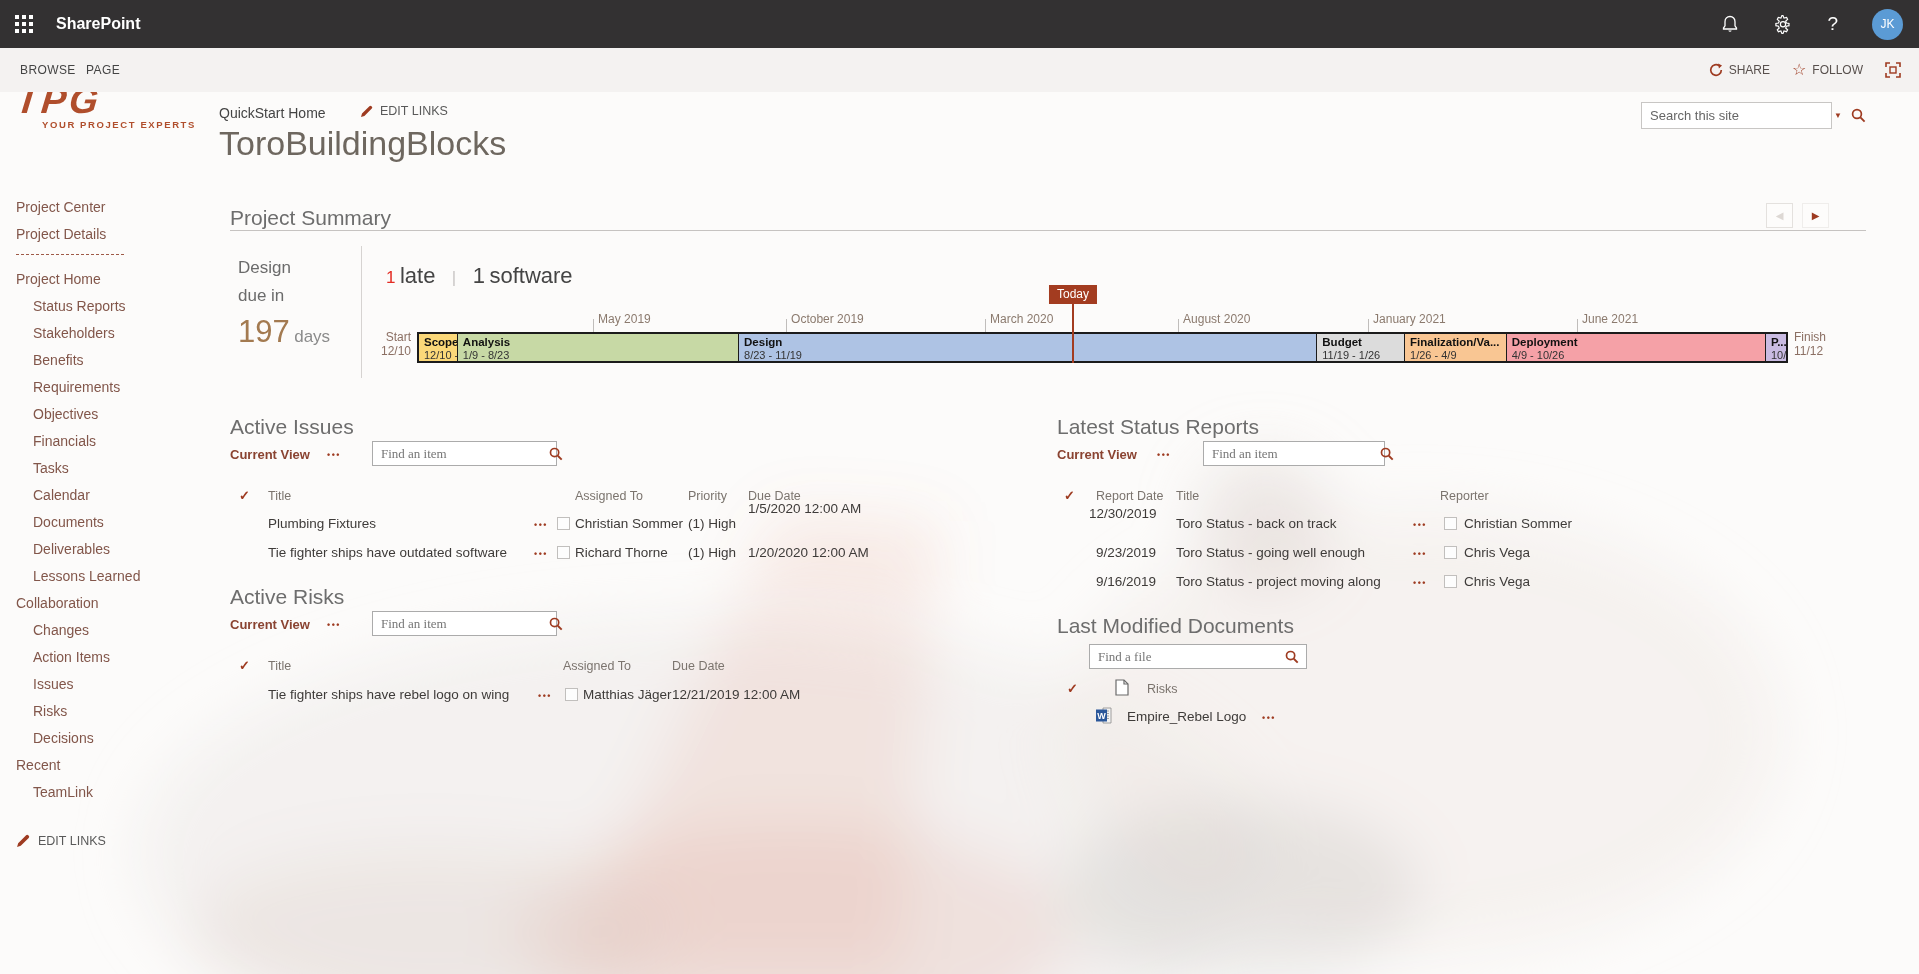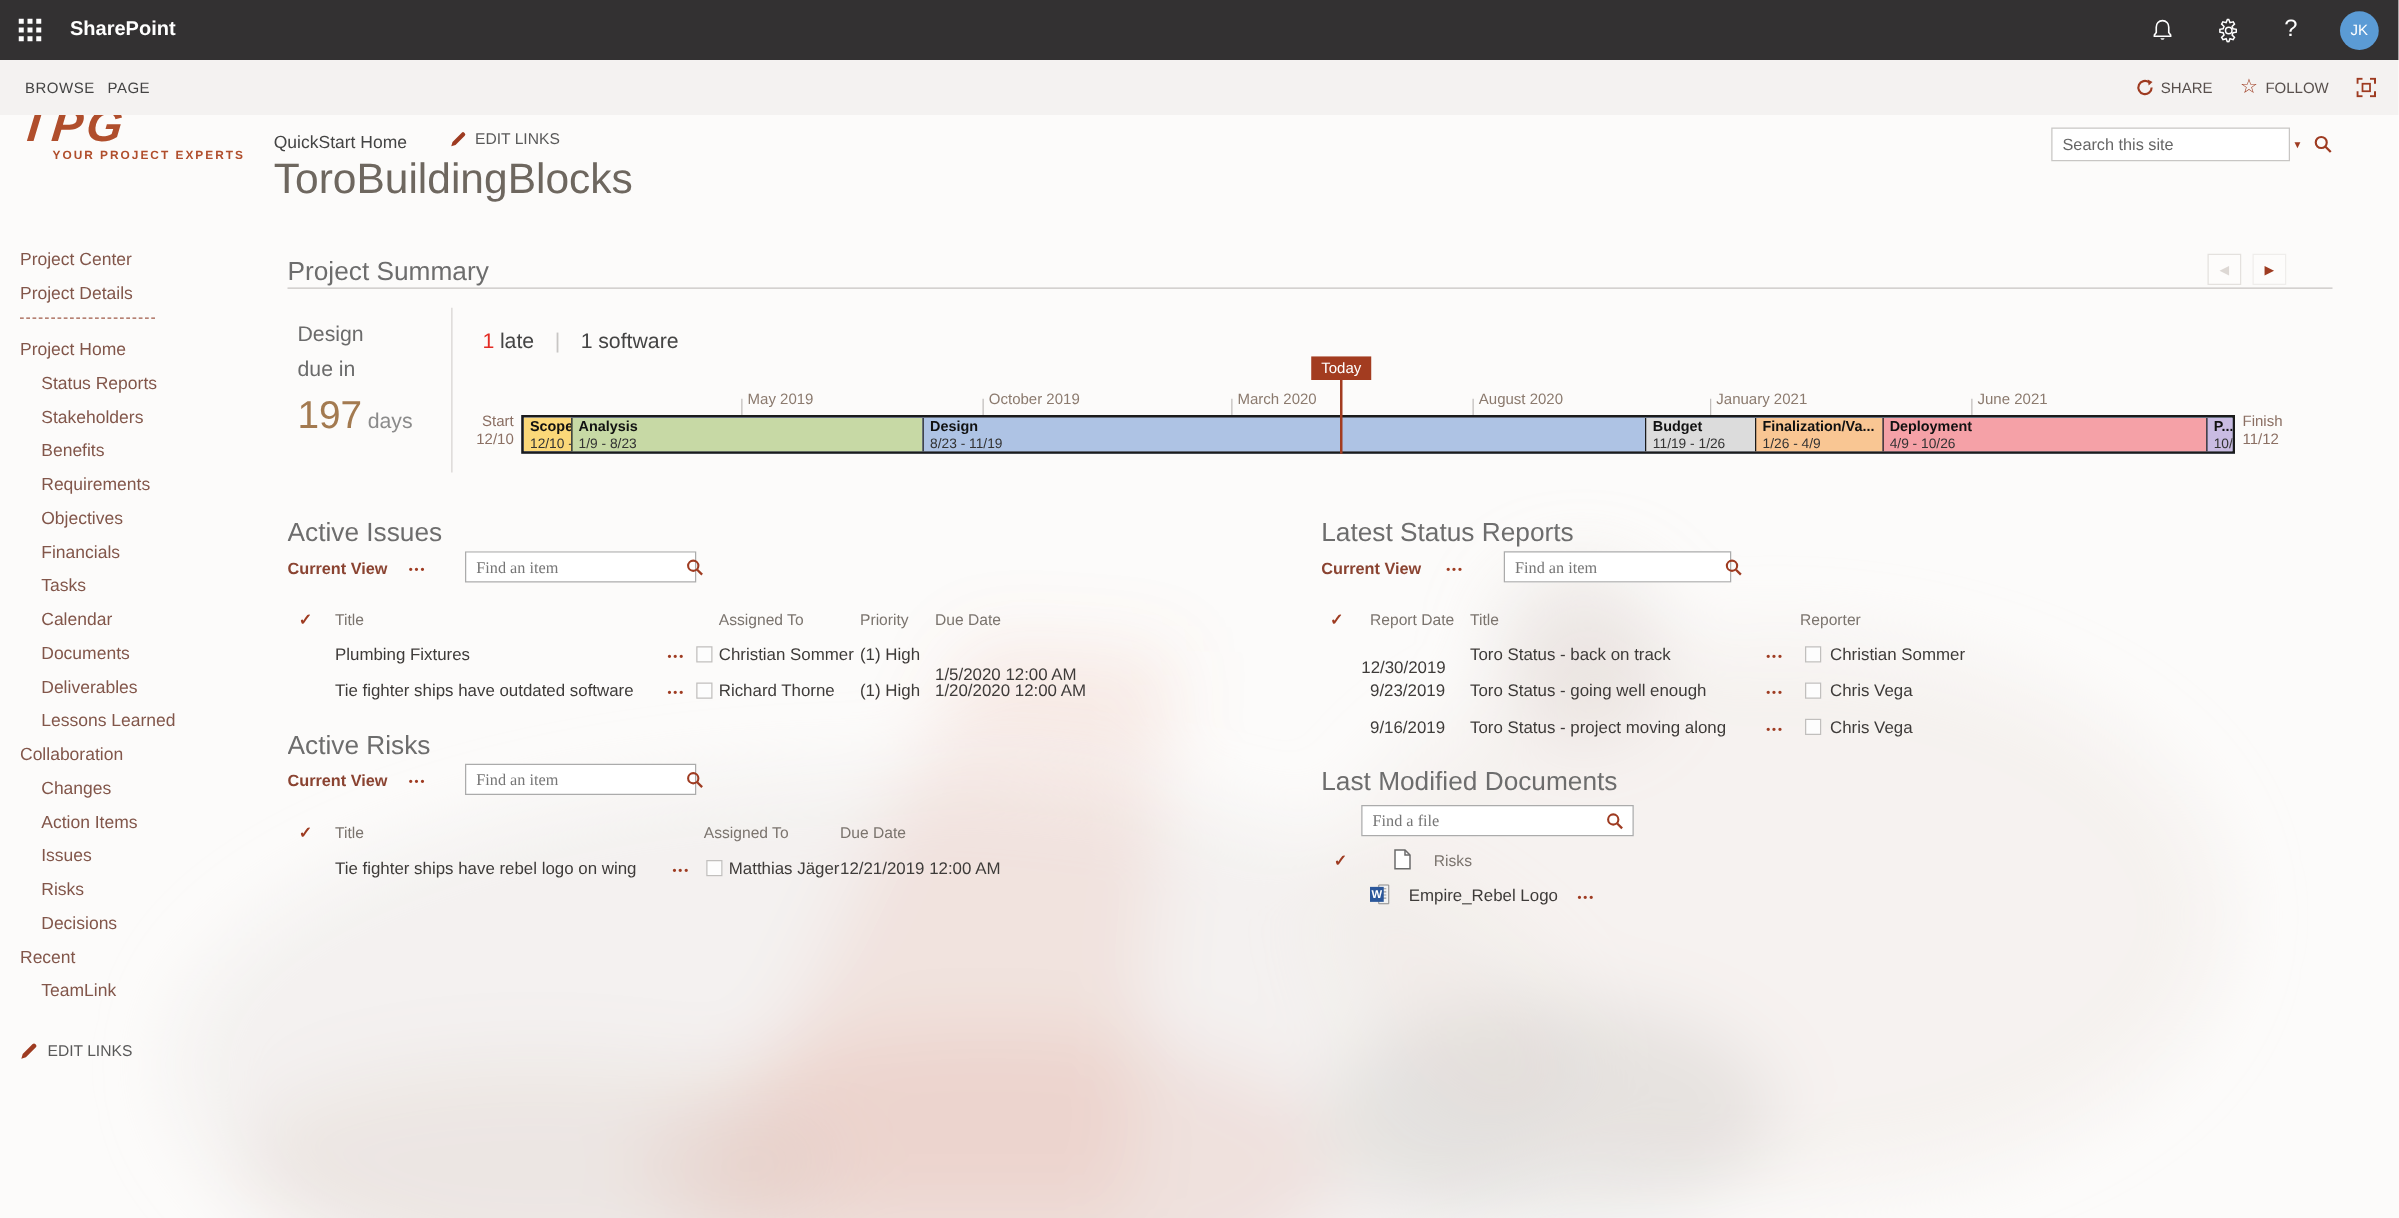--- a/index.html
+++ b/index.html
@@ -58,21 +58,21 @@
   .cb { width:13px; height:13px; border:1px solid #c1bfbd; background:#fdfdfd; display:inline-block; cursor:pointer; }
 
   
   .sum-rule { position:absolute; left:230px; top:230px; width:1636px; height:1px; background:#c6c3c1; }
   .pagebtn { position:absolute; width:27px; height:25px; background:#fdfcfb; border:1px solid #e4e1de; display:flex; align-items:center; justify-content:center; font-size:10px; cursor:pointer; }
   .tile-l { font-size:17px; color:#6b6b6b; }
   .tile-days { font-size:31px; font-weight:300; color:#a37a50; }
   .tile-days-suffix { font-size:17px; color:#8b8b8b; font-weight:400; }
   .vdiv { position:absolute; left:361px; top:246px; width:1px; height:132px; background:#d6d3d1; }
   .late-n { color:#e32b23; font-size:17px; }
-  .counter-t { color:#444; font-size:17px; }
+  .counter-t { color:#444; font-size:22px; }
   .counter-sep { color:#c8c6c4; font-size:17px; margin:0 12px; }
 
   .timeline { position:absolute; left:417px; top:312px; width:1371px; height:52px; }
   .month { position:absolute; top:0; }
   .month .tick { position:absolute; left:0; top:7px; height:13px; border-left:1px solid #c0bdbb; }
   .month .mlabel { position:absolute; left:5px; top:0; font-size:12px; color:#8b7a6e; white-space:nowrap; }
   .tl-bar { position:absolute; left:0; top:20px; width:100%; height:31px; border:2px solid #1b1b1b; background:#aec3e4; overflow:hidden; }
   .seg { position:absolute; top:0; bottom:0; overflow:hidden; padding:1px 0 0 5px; border-left:1px solid #1b1b1b; cursor:pointer; }
   .seg.first { border-left:none; }
   .seg .pname { font-size:11.5px; font-weight:bold; color:#111; white-space:nowrap; line-height:14px; }
@@ -333,21 +333,21 @@
     <span class="abs th" style="left:38px; top:3px;">Title</span>
     <span class="abs th" style="left:345px; top:3px;">Assigned To</span>
     <span class="abs th" style="left:458px; top:3px;">Priority</span>
     <span class="abs th" style="left:518px; top:3px;">Due Date</span>
 
     <span class="abs td rowlink" style="left:38px; top:30px;">Plumbing Fixtures</span>
     <span class="abs dots3" style="left:304px; top:34px;">•••</span>
     <span class="abs cb" style="left:327px; top:31px;"></span>
     <span class="abs td rowlink" style="left:345px; top:30px;">Christian Sommer</span>
     <span class="abs td" style="left:458px; top:30px;">(1) High</span>
-    <span class="abs td" style="left:518px; top:46px;text-align:right;">1/5/2020 12:00 AM</span>
+    <span class="abs td" style="left:518px; top:15px;text-align:right;">1/5/2020 12:00 AM</span>
 
     <span class="abs td rowlink" style="left:38px; top:59px;">Tie fighter ships have outdated software</span>
     <span class="abs dots3" style="left:304px; top:63px;">•••</span>
     <span class="abs cb" style="left:327px; top:60px;"></span>
     <span class="abs td rowlink" style="left:345px; top:59px;">Richard Thorne</span>
     <span class="abs td" style="left:458px; top:59px;">(1) High</span>
     <span class="abs td" style="left:518px; top:59px;">1/20/2020 12:00 AM</span>
   </div>
 
   <div class="abs sec-title" style="left:230px; top:585px;">Active Risks</div>
@@ -385,21 +385,21 @@
             <path d="M9.4 9.4 L13.6 13.6" stroke="#9e3b21" stroke-width="2"></path>
           </svg>
         </span>
   </div>
   <div class="abs" style="left:1057px; top:486px; width:520px; height:130px;">
     <div class="abs checkmark" style="left:7px; top:2px;">✓</div>
     <span class="abs th" style="left:39px; top:3px;">Report Date</span>
     <span class="abs th" style="left:119px; top:3px;">Title</span>
     <span class="abs th" style="left:383px; top:3px;">Reporter</span>
 
-    <span class="abs td" style="left:32px; top:40px;">12/30/2019</span>
+    <span class="abs td" style="left:32px; top:20px;">12/30/2019</span>
     <span class="abs td rowlink" style="left:119px; top:30px;">Toro Status - back on track</span>
     <span class="abs dots3" style="left:356px; top:34px;">•••</span>
     <span class="abs cb" style="left:387px; top:31px;"></span>
     <span class="abs td rowlink" style="left:407px; top:30px;">Christian Sommer</span>
 
     <span class="abs td" style="left:39px; top:59px;">9/23/2019</span>
     <span class="abs td rowlink" style="left:119px; top:59px;">Toro Status - going well enough</span>
     <span class="abs dots3" style="left:356px; top:63px;">•••</span>
     <span class="abs cb" style="left:387px; top:60px;"></span>
     <span class="abs td rowlink" style="left:407px; top:59px;">Chris Vega</span>

